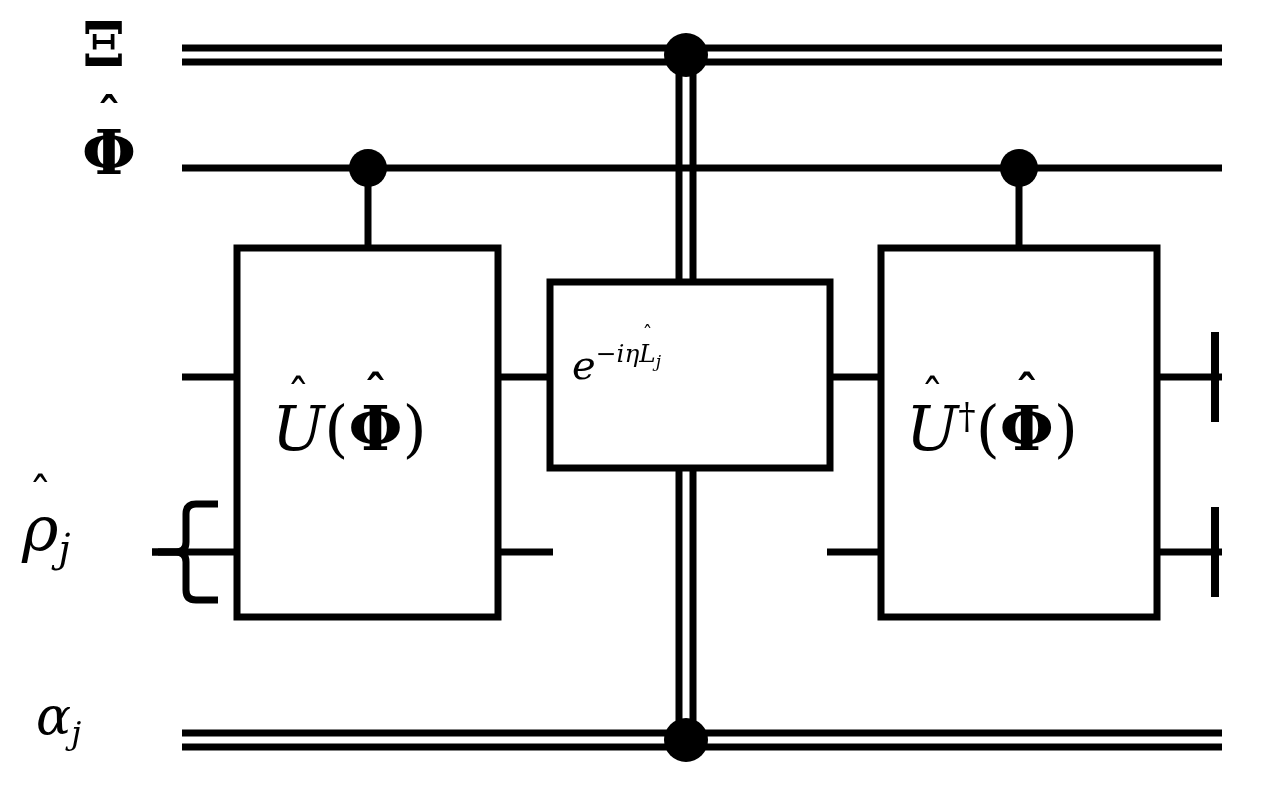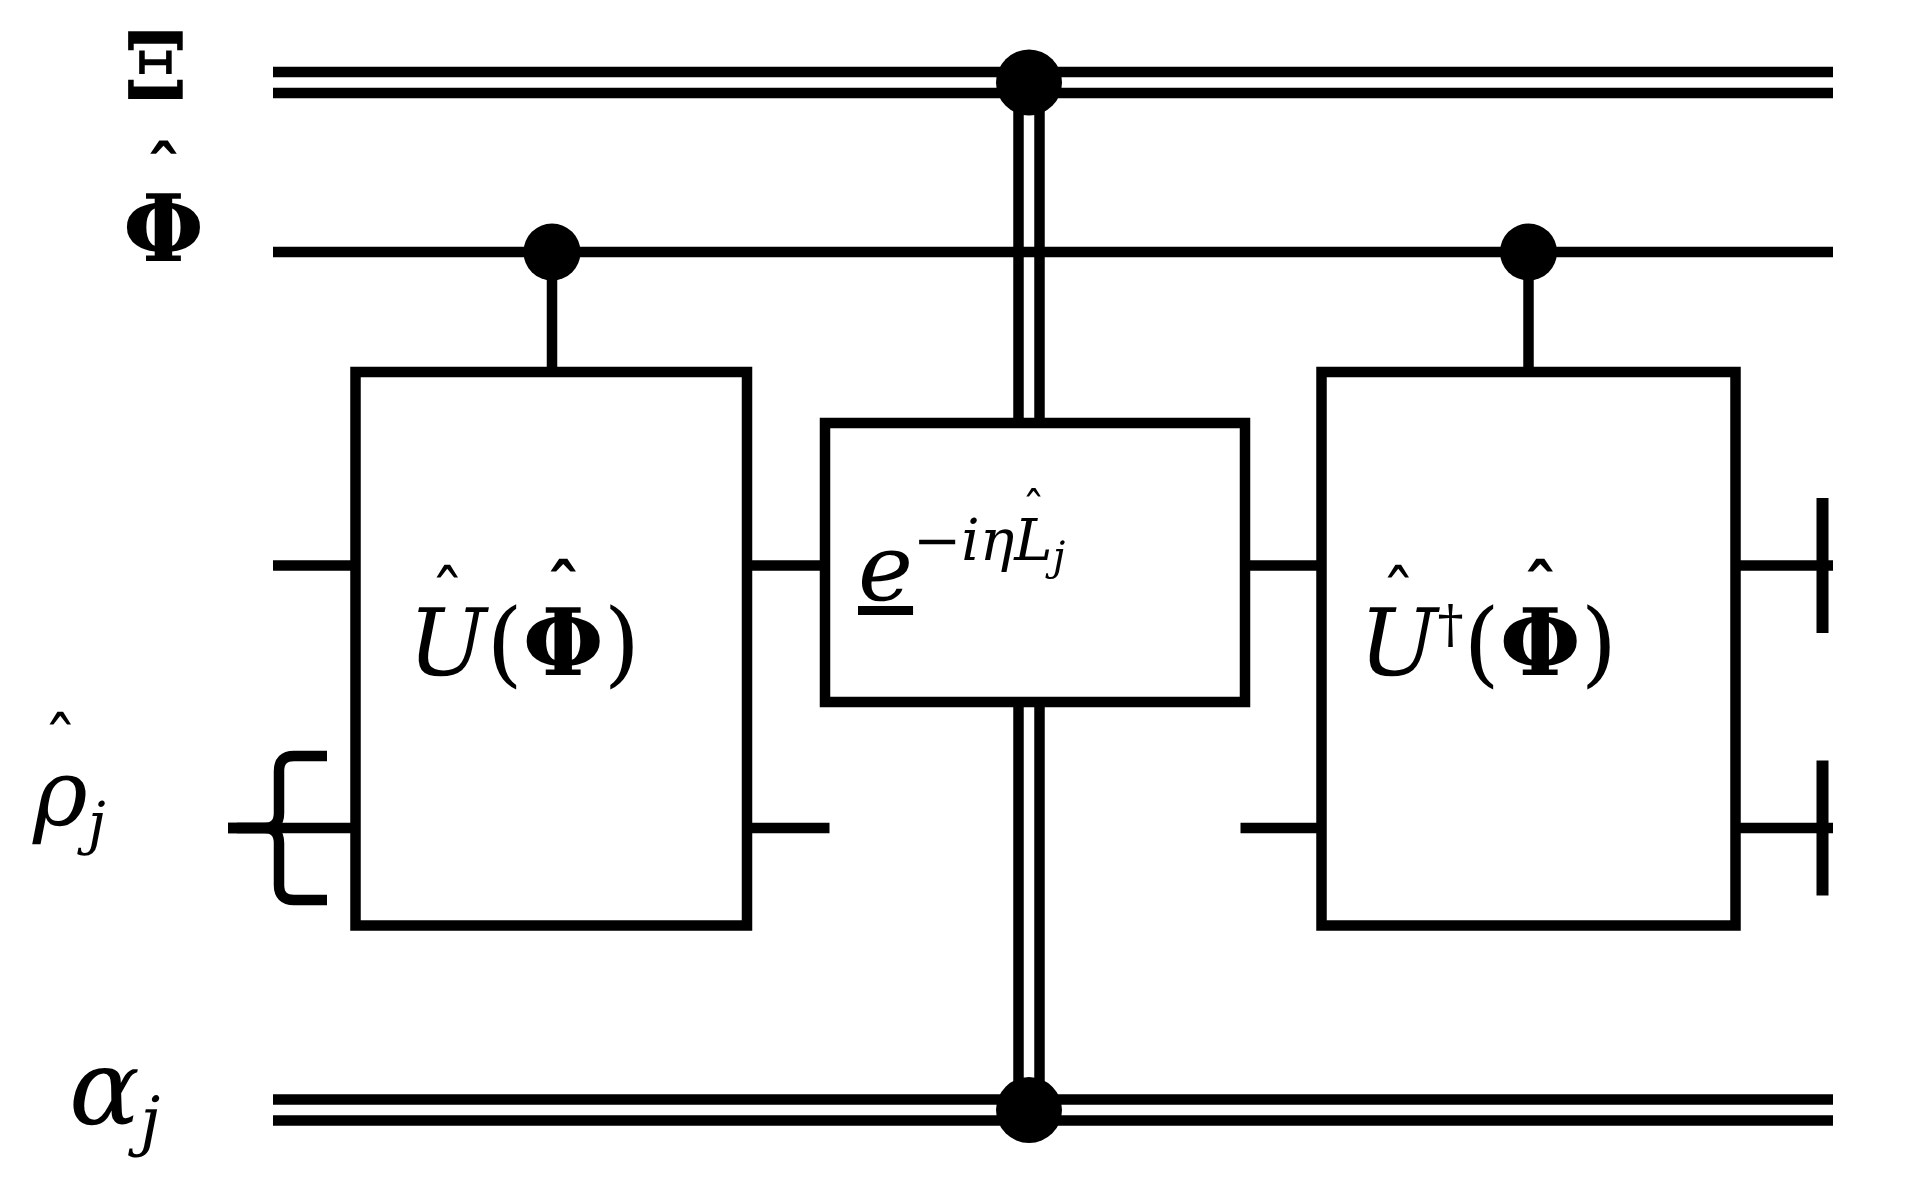--- a/index.html
+++ b/index.html
@@ -149,35 +149,35 @@
   </div>
 
 
   <div class="lbl mathit" style="left:22px; top:498px; font-size:62px;">
     <span class="hat-wrap">
       <span class="hat-mark upr" style="top:-26px; font-size:46px;">ˆ</span>
       <span>ρ</span>
     </span><span class="sub">j</span>
   </div>
 
-  <div class="lbl mathit" style="left:46px; top:690px; font-size:70px;">
+  <div class="lbl mathit" style="left:36px; top:690px; font-size:52px;">
     <span>α</span><span class="sub">j</span>
   </div>
 
   <div class="lbl mathit" style="left:272px; top:398px; font-size:62px;">
     <span class="hat-wrap">
       <span class="hat-mark upr" style="top:-24px; font-size:46px;">ˆ</span>
       <span>U</span>
     </span><span class="upr">(</span><span class="hat-wrap bold-phi">
       <span class="hat-mark" style="top:-28px; font-size:46px;">ˆ</span>
       <span>Φ</span>
     </span><span class="upr">)</span>
   </div>
 
-  <div class="lbl mathit" style="left:572px; top:342px; font-size:62px;text-decoration:underline;">
+  <div class="lbl mathit" style="left:572px; top:342px; font-size:40px;">
     <span>e</span><span class="sup" style="font-size:0.62em; vertical-align:0.70em;">
       <span class="upr">−</span><span class="mathit">i</span><span class="mathit">η</span><span class="hat-wrap mathit">
         <span class="hat-mark upr" style="top:-17px; font-size:0.80em;">ˆ</span>
         <span>L</span>
       </span><span class="sub" style="font-size:0.70em; vertical-align:-0.26em;">j</span>
     </span>
   </div>
 
   <div class="lbl mathit" style="left:906px; top:398px; font-size:62px;">
     <span class="hat-wrap">

